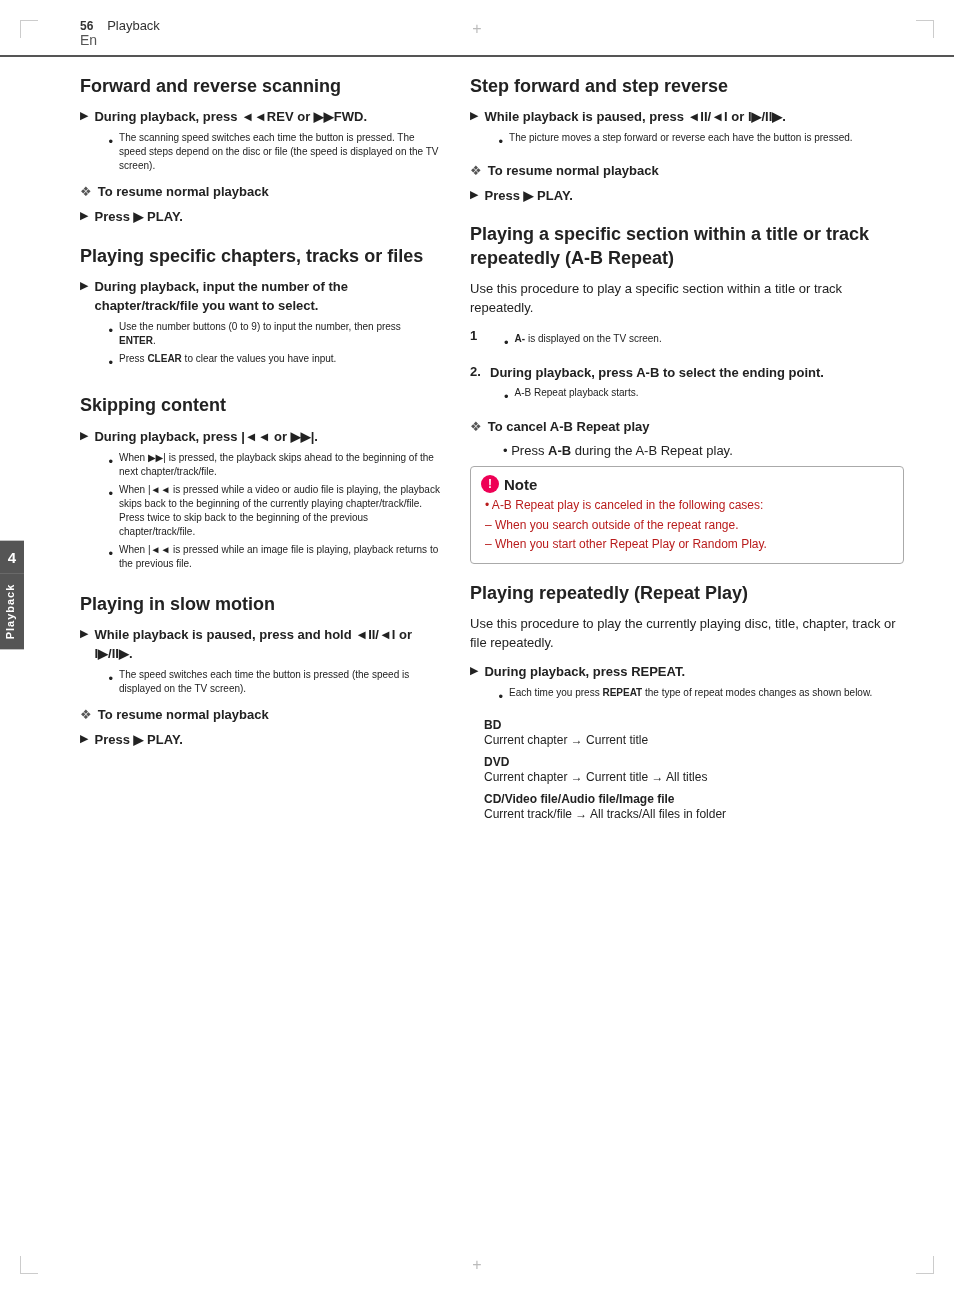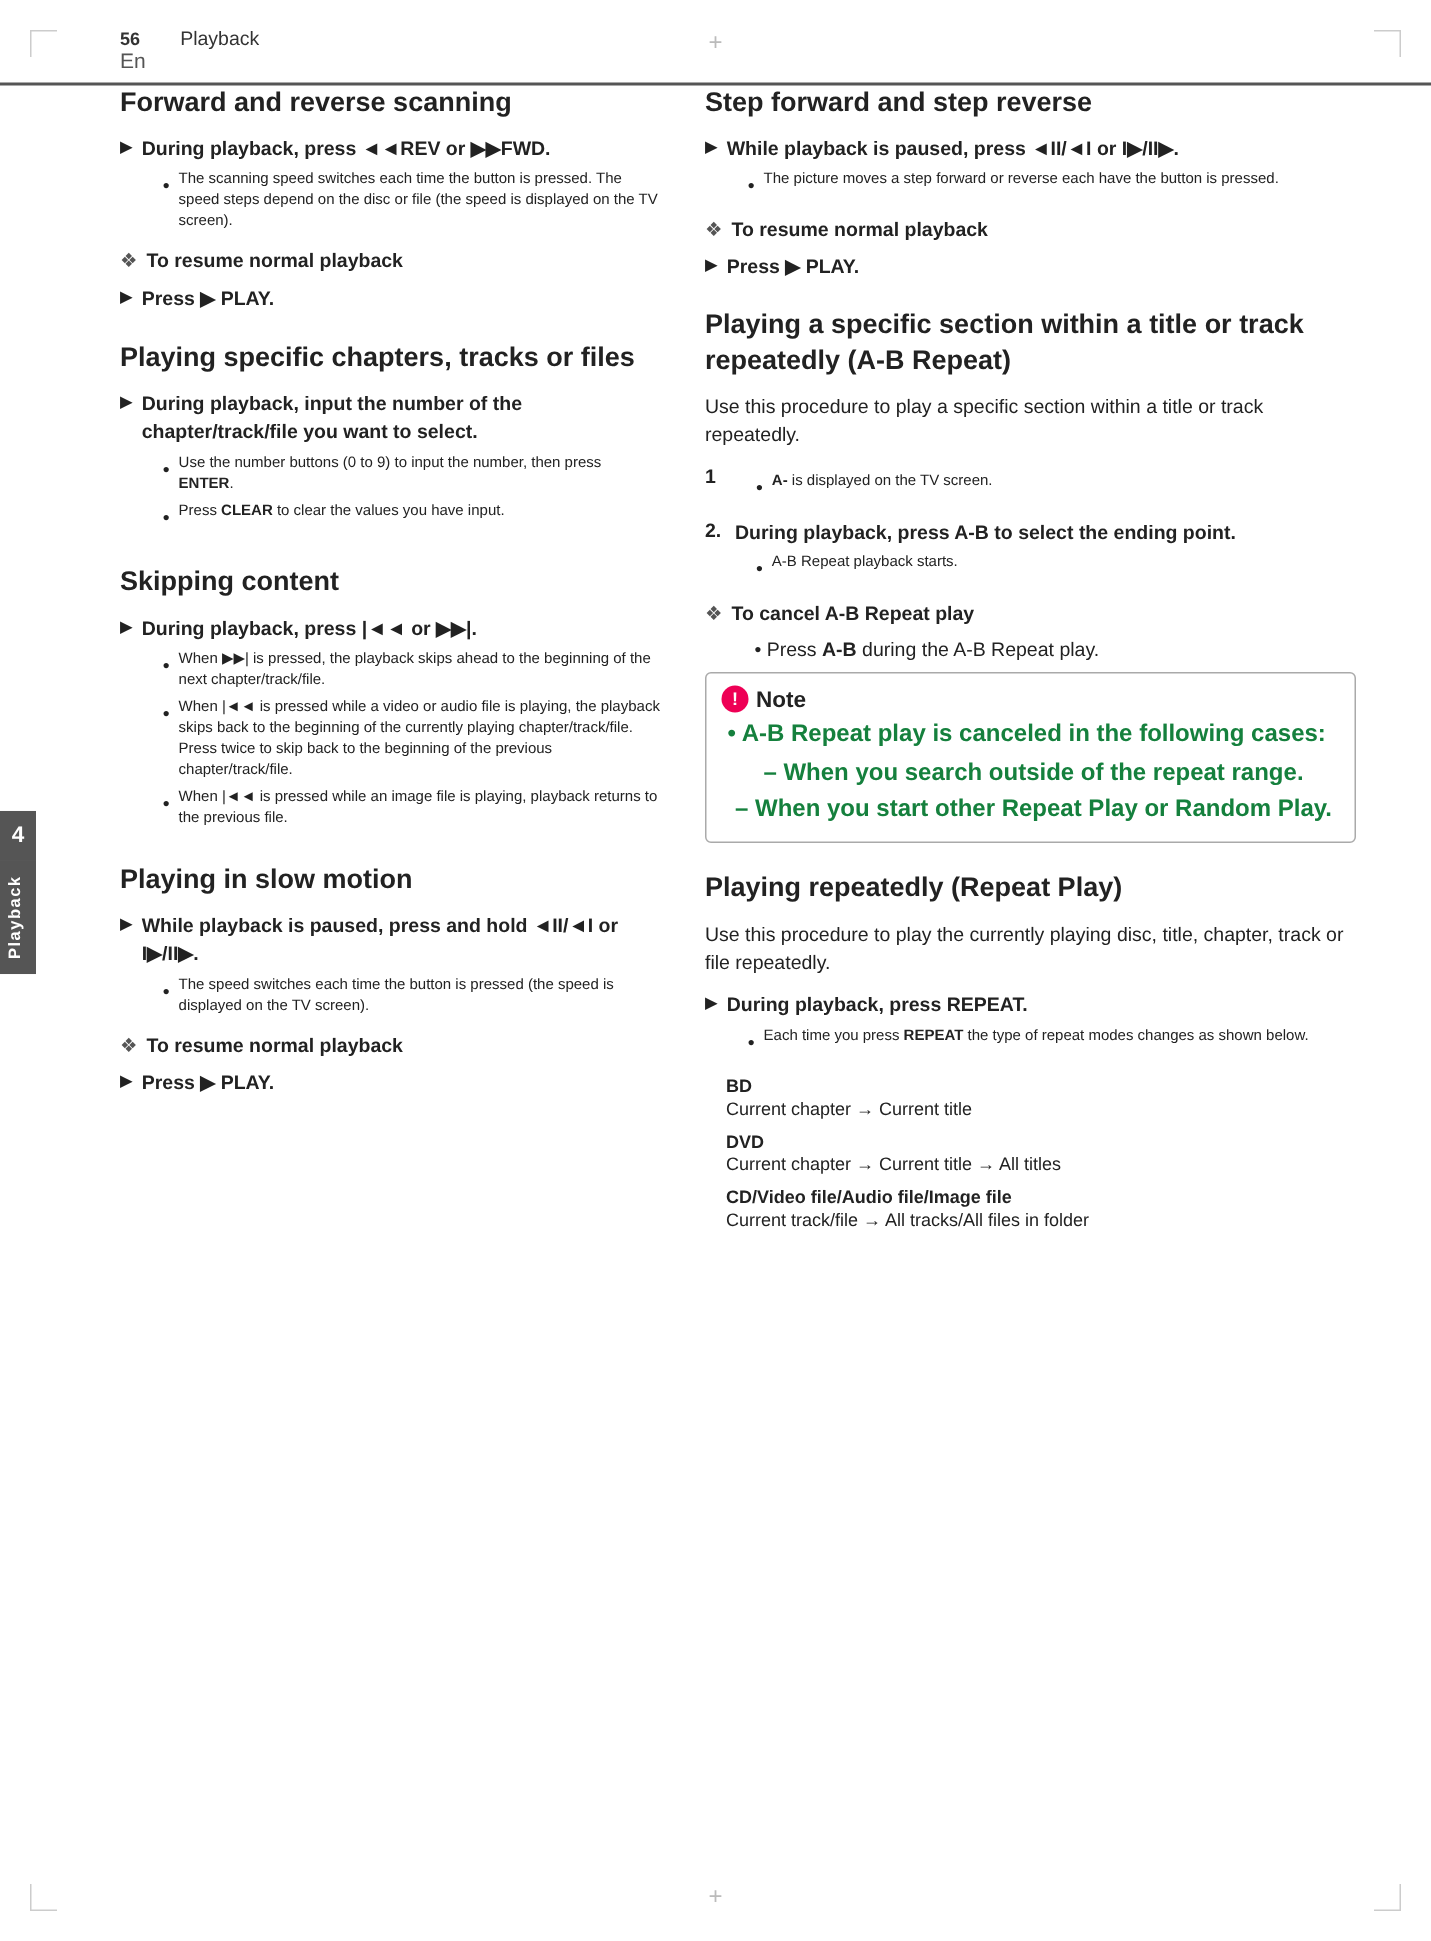--- a/index.html
+++ b/index.html
@@ -58,21 +58,22 @@
       font-size: 16px;
       color: #bbb;
     }
 
     
     .page-header {
       padding: 18px 70px 6px 80px;
       border-bottom: 2px solid #555;
       display: flex;
       align-items: baseline;
-      gap: 23px;
+      gap: 10px;
+      margin-bottom: 18px;
     }
     .page-num {
       font-size: 12px;
       font-weight: bold;
       color: #333;
       display: flex;
       flex-direction: column;
       line-height: 1.1;
     }
     .page-num .en {
@@ -203,31 +204,29 @@
       border-radius: 50%;
       font-size: 12px;
       font-weight: bold;
       flex-shrink: 0;
     }
     .note-title {
       font-weight: bold;
       font-size: 15px;
     }
     .note-body {
-      font-size: 16px;
+      font-size: 12px;
       line-height: 1.4;
-      color: #15803d;
+      color: #b91c1c;
       padding-left: 4px;
-      font-weight: bold;
     }
     .note-body ul {
       list-style: none;
       padding: 0;
       margin: 0;
-      text-align: center;
     }
     .note-body ul li::before {
       content: '– ';
     }
     .note-body ul li {
       margin-bottom: 2px;
     }
 
     
     .repeat-modes {

